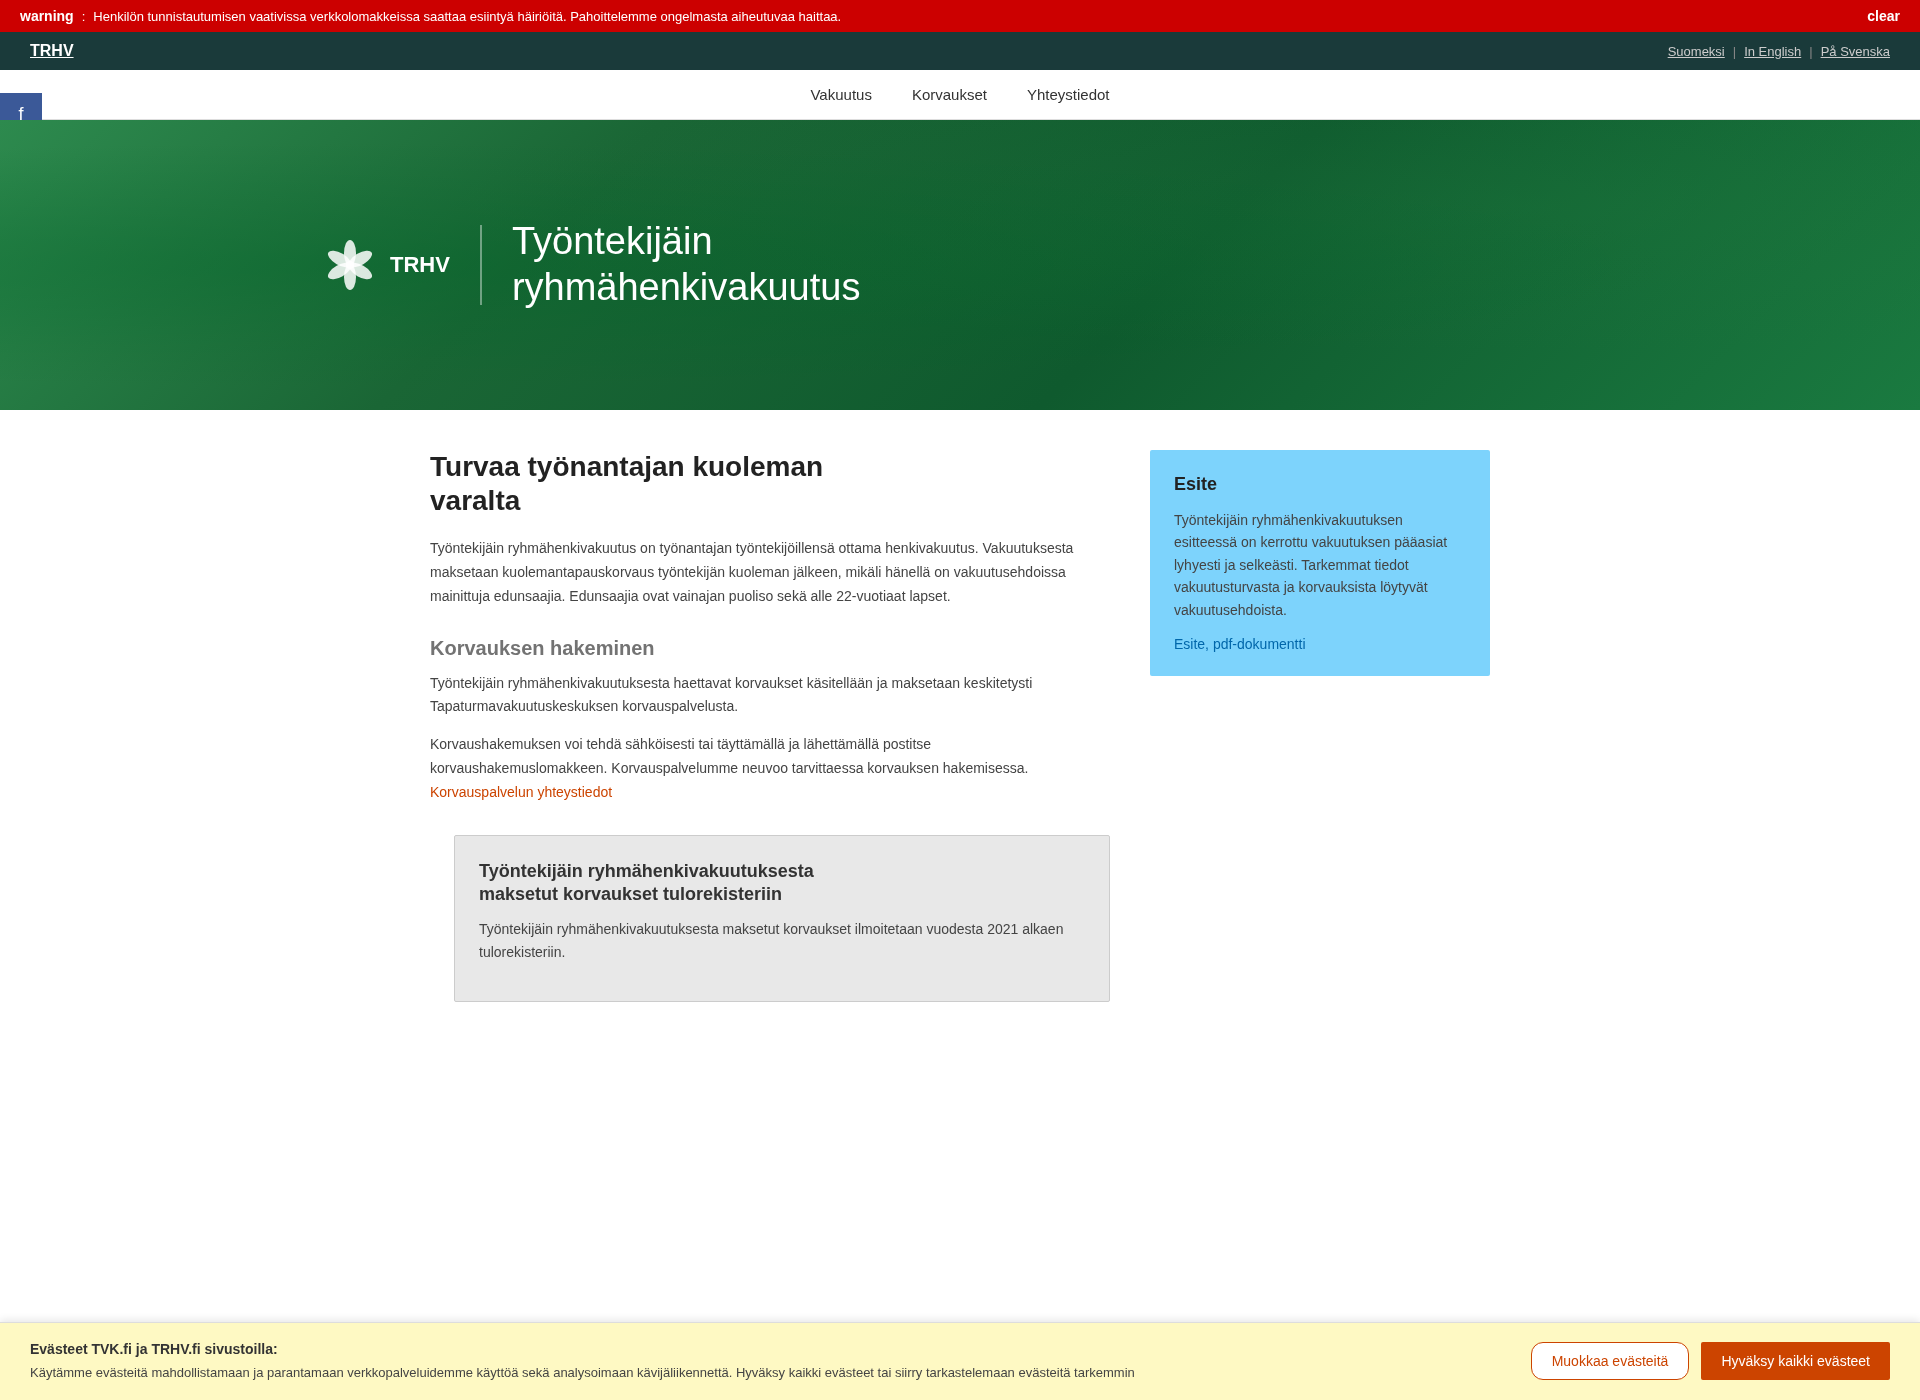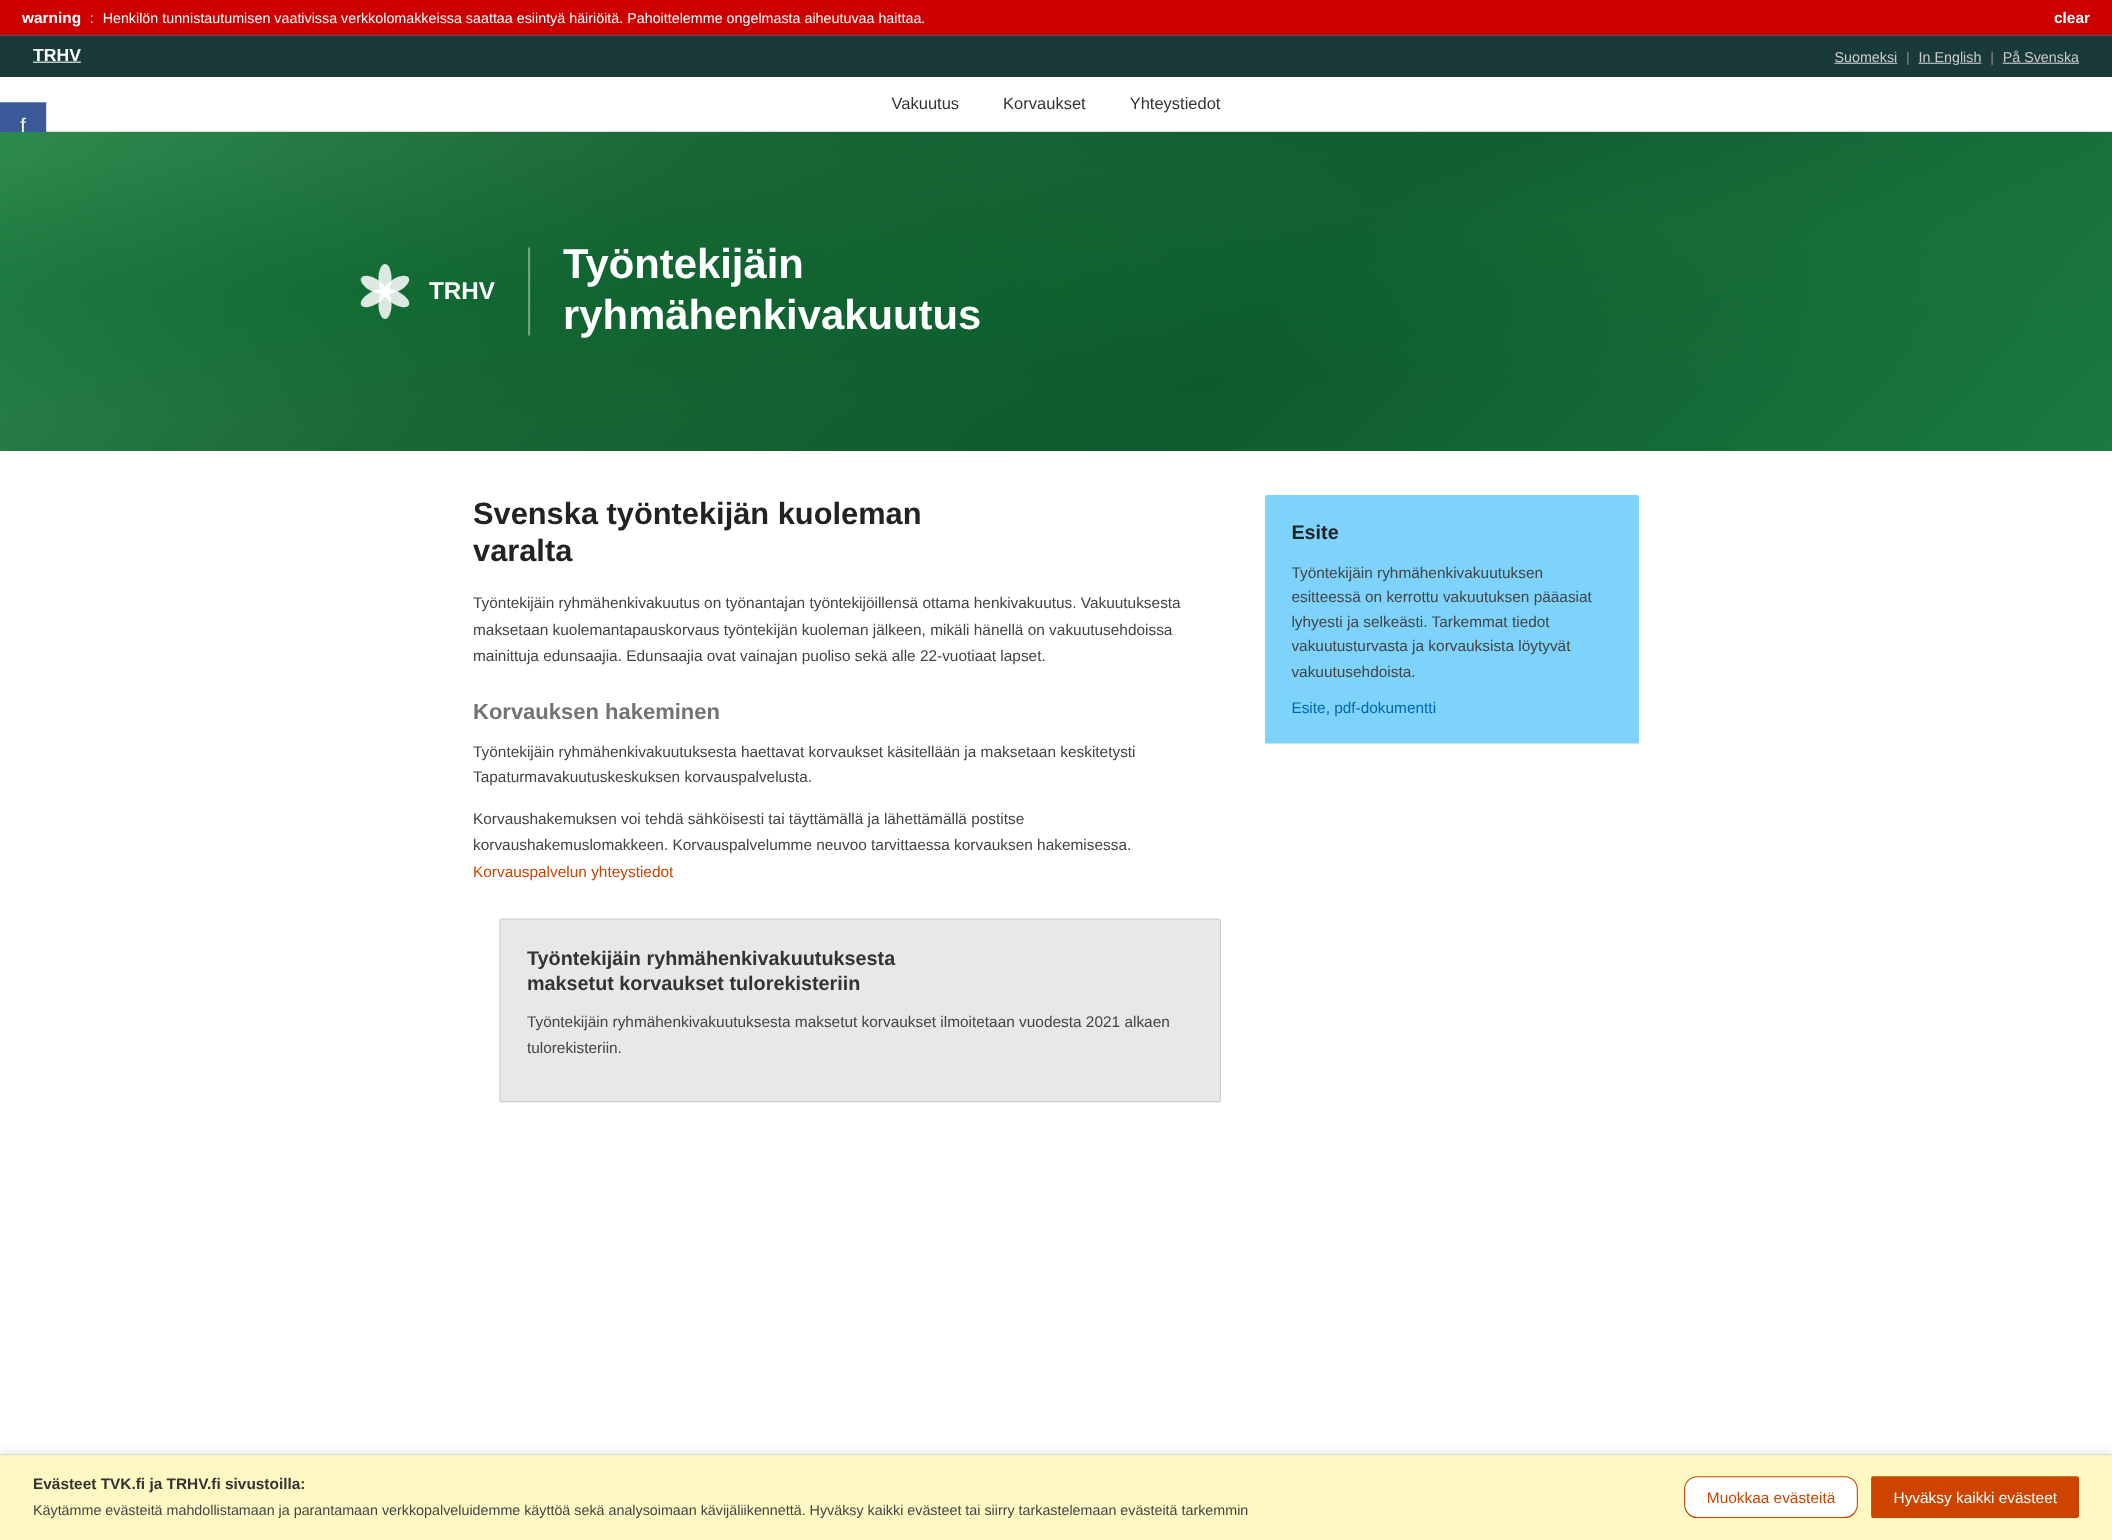--- a/index.html
+++ b/index.html
@@ -115,21 +115,21 @@
       font-weight: bold;
     }
     .hero-divider {
       width: 2px;
       height: 80px;
       background: rgba(255,255,255,0.4);
     }
     .hero-title {
       color: #fff;
       font-size: 38px;
-      font-weight: bold;
+      font-weight: normal;
       line-height: 1.2;
     }
 
     
     .main-content {
       display: flex;
       max-width: 1100px;
       margin: 0 auto;
       padding: 40px 20px;
       gap: 40px;
@@ -276,21 +276,21 @@
         <span>ryhmähenkivakuutus</span>
       </h1>
     </div>
   </div>
 
   <div class="main-content">
 
     <div class="content-left">
 
       <h1 class="page-title">
-        <span>Svenska työntekijän kuoleman</span><br>
+        <span>Turvaa työnantajan kuoleman</span><br>
         <span>varalta</span>
       </h1>
 
       <p>Työntekijäin ryhmähenkivakuutus on työnantajan työntekijöillensä ottama henkivakuutus. Vakuutuksesta maksetaan kuolemantapauskorvaus työntekijän kuoleman jälkeen, mikäli hänellä on vakuutusehdoissa mainittuja edunsaajia. Edunsaajia ovat vainajan puoliso sekä alle 22-vuotiaat lapset.</p>
 
       <h2 class="section-title">Korvauksen hakeminen</h2>
 
       <p>Työntekijäin ryhmähenkivakuutuksesta haettavat korvaukset käsitellään ja maksetaan keskitetysti Tapaturmavakuutuskeskuksen korvauspalvelusta.</p>
 
       <p>

